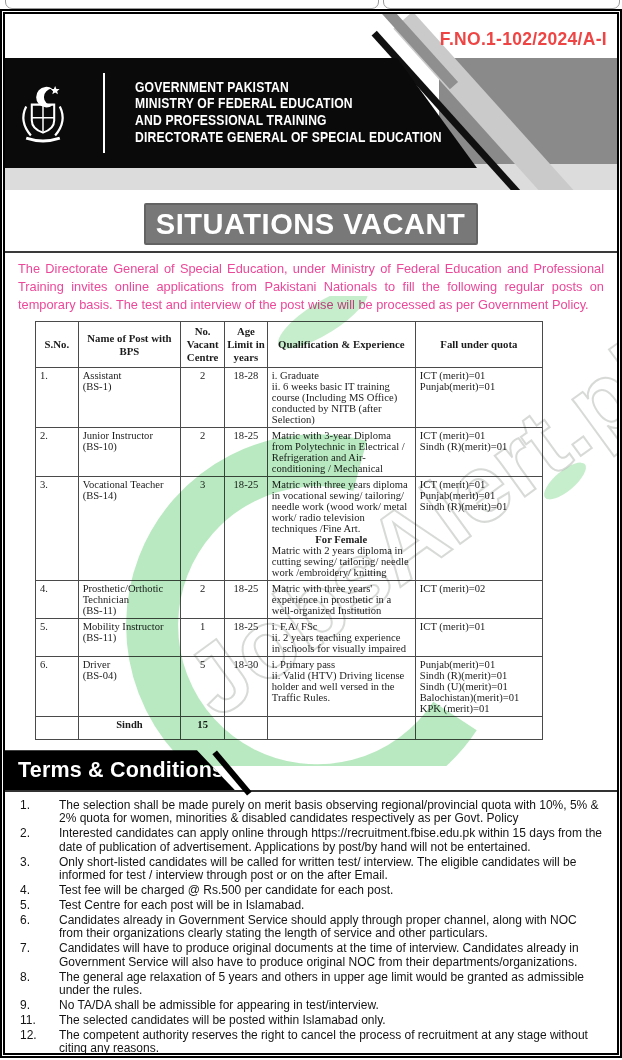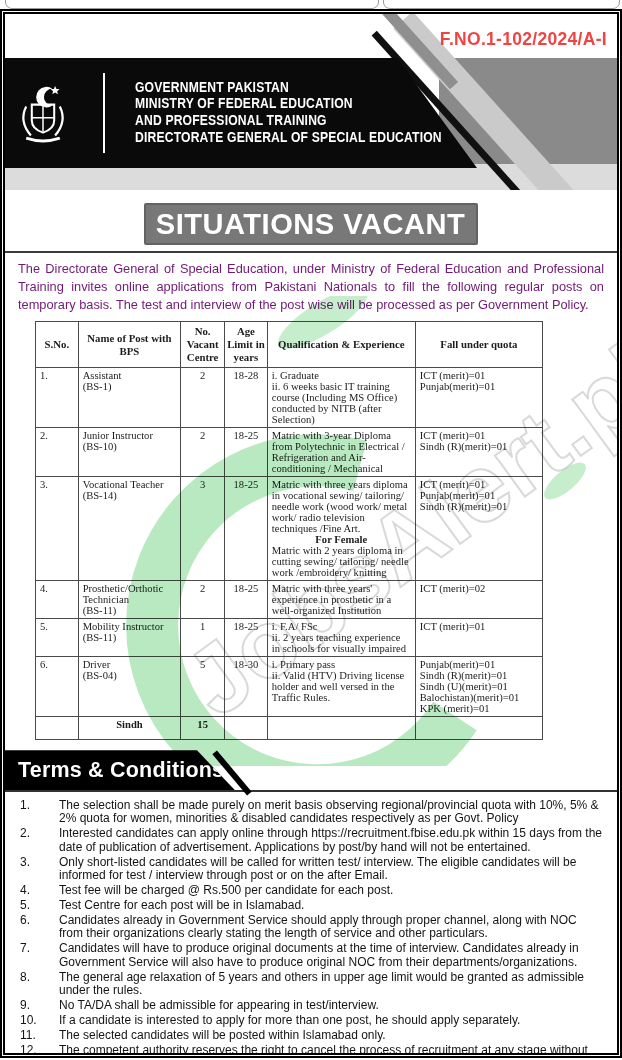--- a/index.html
+++ b/index.html
@@ -30,21 +30,21 @@
   .divider{flex:none;width:2px;height:80px;background:#fff;margin:0 12px 0 8px;}
   .org-lines{color:#fff;font-weight:bold;font-size:13.8px;line-height:1.2;white-space:nowrap;
     transform:scaleX(.88);transform-origin:left center;letter-spacing:.2px;}
 
   
   .title-banner{margin:13px auto 6px;width:334px;height:42px;background:#787878;border:2px solid #636363;
     border-radius:2px;display:flex;align-items:center;justify-content:center;box-sizing:border-box;}
   .title-banner span{color:#fff;font-weight:bold;font-size:30px;letter-spacing:.5px;transform:scaleX(.97);}
 
   
-  .intro{border-top:2px solid #3a3a3a;padding:7px 13px 4px;font-size:12.8px;line-height:1.42;text-align:justify;color:#701a75;}
+  .intro{border-top:2px solid #3a3a3a;padding:7px 13px 4px;font-size:12.8px;line-height:1.42;text-align:justify;color:#ec4899;}
 
   
   table.vac{border-collapse:collapse;margin:3px 0 10px 30px;width:508px;
     font-family:"Liberation Serif",serif;font-size:10.6px;color:#1c1c1c;}
   table.vac th,table.vac td{border:1px solid #4a4a4a;vertical-align:top;padding:2px 4px;}
   table.vac th{font-weight:bold;text-align:center;vertical-align:middle;padding:3px 2px;font-size:10.8px;line-height:1.2;}
   .w-sno{width:40px;} .w-post{width:100px;} .w-vac{width:40px;} .w-age{width:40px;} .w-qual{width:158px;} .w-quota{width:130px;}
   td.c-sno{padding-left:8px;}
   td.c-num{text-align:center;}
   .pre{white-space:pre-line;}
@@ -256,24 +256,20 @@
       </div>
       <div class="term">
         <div class="tn">8.</div>
         <div class="tt">The general age relaxation of 5 years and others in upper age limit would be granted as admissible under the rules.</div>
       </div>
       <div class="term">
         <div class="tn">9.</div>
         <div class="tt">No TA/DA shall be admissible for appearing in test/interview.</div>
       </div>
       <div class="term">
-        <div class="tn">10.</div>
-        <div class="tt">If a candidate is interested to apply for more than one post, he should apply separately.</div>
-      </div>
-      <div class="term">
         <div class="tn">11.</div>
         <div class="tt">The selected candidates will be posted within Islamabad only.</div>
       </div>
       <div class="term">
         <div class="tn">12.</div>
         <div class="tt">The competent authority reserves the right to cancel the process of recruitment at any stage without citing any reasons.</div>
       </div>
     </div>
 
   <svg class="wm" viewBox="0 0 622 470">

